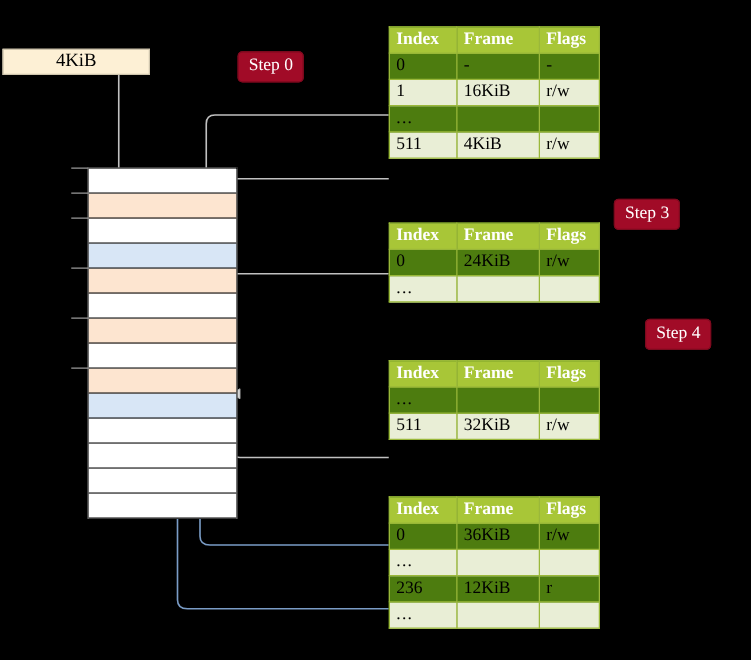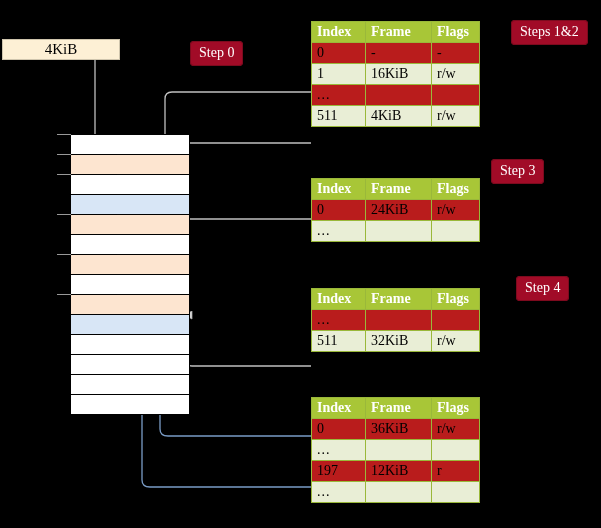--- a/index.html
+++ b/index.html
@@ -41,21 +41,21 @@
     font-size: 14px;
     line-height: 1;
     padding: 5px 9px 6px 9px;
     border-radius: 4px;
     white-space: nowrap;
     box-shadow: 0 0 0 1px #7d0a1e inset;
     text-align: center;
   }
   #badge-steps12 { left: 511px; top: 20px; }
   #badge-step3   { left: 491px; top: 159px; }
-  #badge-step4   { left: 516px; top: 276px; }
+  #badge-step4   { left: 516px; top: 255px; }
   #badge-step0   { left: 190px; top: 41px; text-align: center; }
 
   
   #vaddr-box {
     position: absolute;
     left: 2px;
     top: 39px;
     width: 118px;
     height: 21px;
     background: #fdf0d5;
@@ -95,21 +95,21 @@
     width: 14px;
     height: 0;
     border-top: 1px solid #999999;
   }
 
   
   .ptable {
     position: absolute;
     border-collapse: collapse;
     border: 1px solid #9ab83a;
-    background: #b91c1c;
+    background: #4d7c0f;
     font-size: 14px;
     color: #000000;
   }
   .ptable th, .ptable td {
     border: 1px solid #9ab83a;
     padding: 2px 5px;
     text-align: left;
     font-weight: normal;
     height: 19px;
     box-sizing: border-box;
@@ -192,21 +192,20 @@
       <div class="mem-row"></div>
     </div>
 
   <div class="mem-tick" style="top:134px;"></div>
   <div class="mem-tick" style="top:154px;"></div>
   <div class="mem-tick" style="top:174px;"></div>
   <div class="mem-tick" style="top:214px;"></div>
   <div class="mem-tick" style="top:254px;"></div>
   <div class="mem-tick" style="top:294px;"></div>
 
-  <div class="step-badge" id="badge-steps12">Steps 1&amp;2</div>
   <div class="step-badge" id="badge-step3">Step 3</div>
   <div class="step-badge" id="badge-step4">Step 4</div>
   <div class="step-badge" id="badge-step0">Step 0</div>
 
   <table class="ptable" id="ptable-0">
       <thead>
         <tr>
           <th class="c-index">Index</th>
           <th class="c-frame">Frame</th>
           <th class="c-flags">Flags</th>
@@ -290,21 +289,21 @@
           <td class="c-index">0</td>
           <td class="c-frame">36KiB</td>
           <td class="c-flags">r/w</td>
         </tr>
         <tr class="alt">
           <td class="c-index ellipsis-cell">...</td>
           <td class="c-frame"></td>
           <td class="c-flags"></td>
         </tr>
         <tr>
-          <td class="c-index">197</td>
+          <td class="c-index">236</td>
           <td class="c-frame">12KiB</td>
           <td class="c-flags">r</td>
         </tr>
         <tr class="alt">
           <td class="c-index ellipsis-cell">...</td>
           <td class="c-frame"></td>
           <td class="c-flags"></td>
         </tr>
       </tbody>
     </table>

